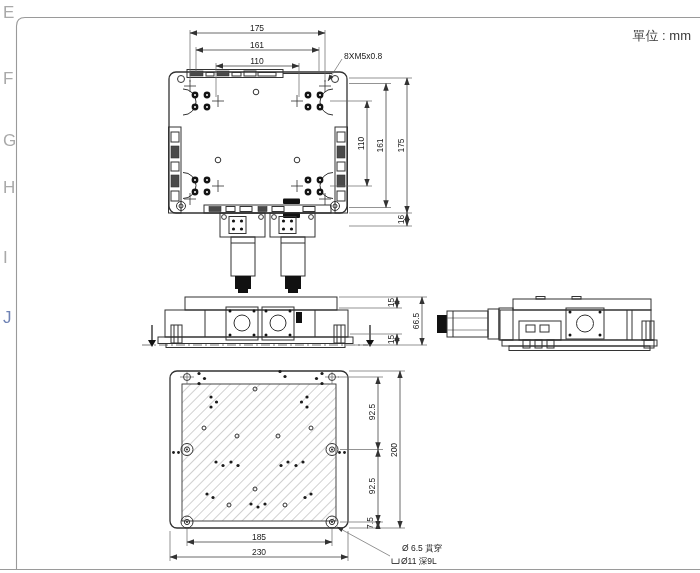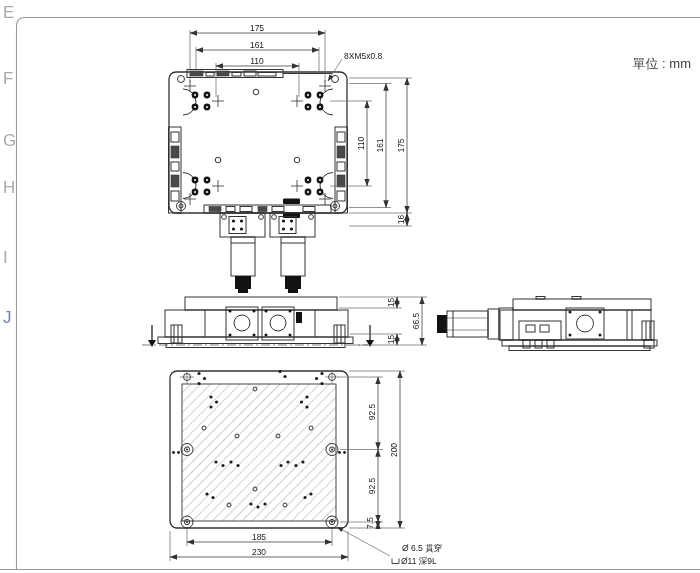--- a/index.html
+++ b/index.html
@@ -6,21 +6,21 @@
   body{
     width:700px;height:573px;position:relative;background:#ffffff;
     font-family:"Liberation Sans",sans-serif;overflow:hidden;
   }
   .zone-letter{
     position:absolute;left:3px;width:14px;color:#a9a9a9;
     font-size:17px;line-height:20px;font-weight:400;
   }
   .zone-letter.zj{color:#6f83b5;}
   #unit-label{
-    position:absolute;top:27px;right:9px;font-size:13px;color:#3a3a3a;margin-top:28px;
+    position:absolute;top:27px;right:9px;font-size:13px;color:#3a3a3a;
   }
   svg{position:absolute;left:0;top:0;}
   .ln{stroke:#333;fill:none;stroke-width:1;}
   .ln2{stroke:#333;fill:none;stroke-width:1.3;}
   .thin{stroke:#666;fill:none;stroke-width:.7;}
   .dim{stroke:#444;fill:none;stroke-width:.8;}
   .dk{fill:#141414;stroke:none;}
   .blk{fill:#4a4a4a;stroke:#333;stroke-width:.6;}
   .dtext{font-size:8.5px;fill:#222;font-family:"Liberation Sans",sans-serif;}
   .cl{stroke:#444;stroke-width:.7;fill:none;stroke-dasharray:9 3 2 3;}

